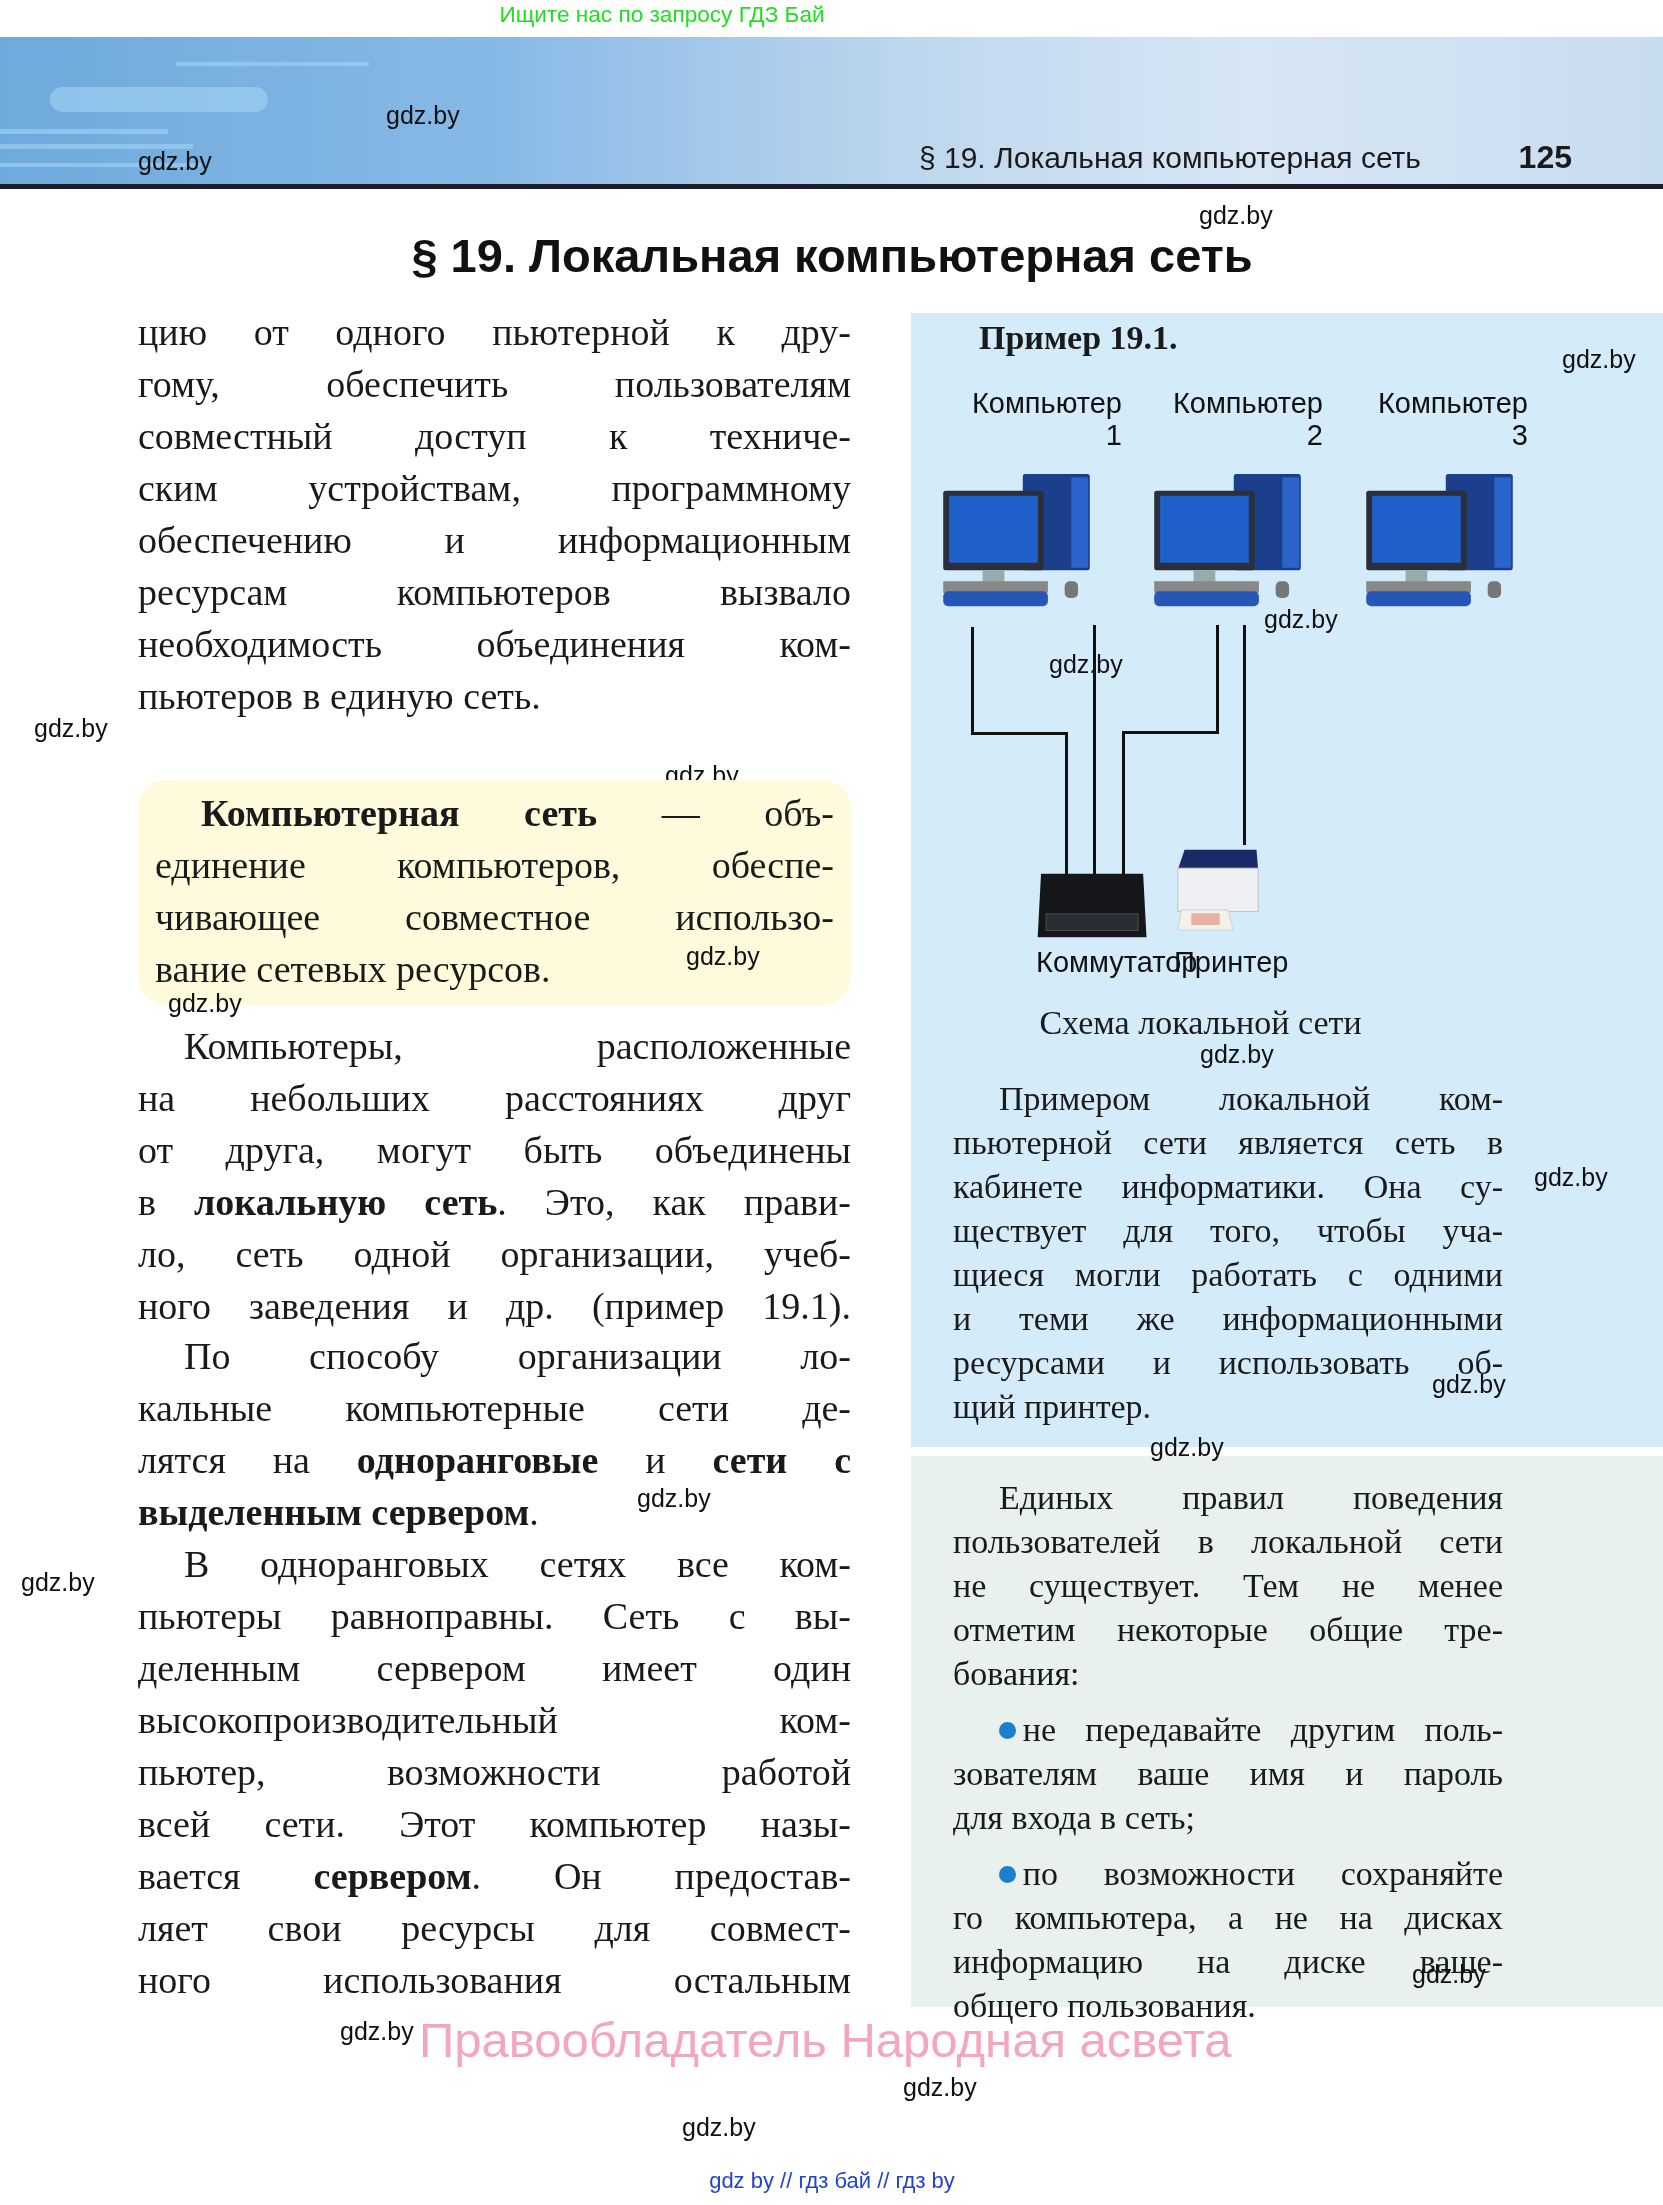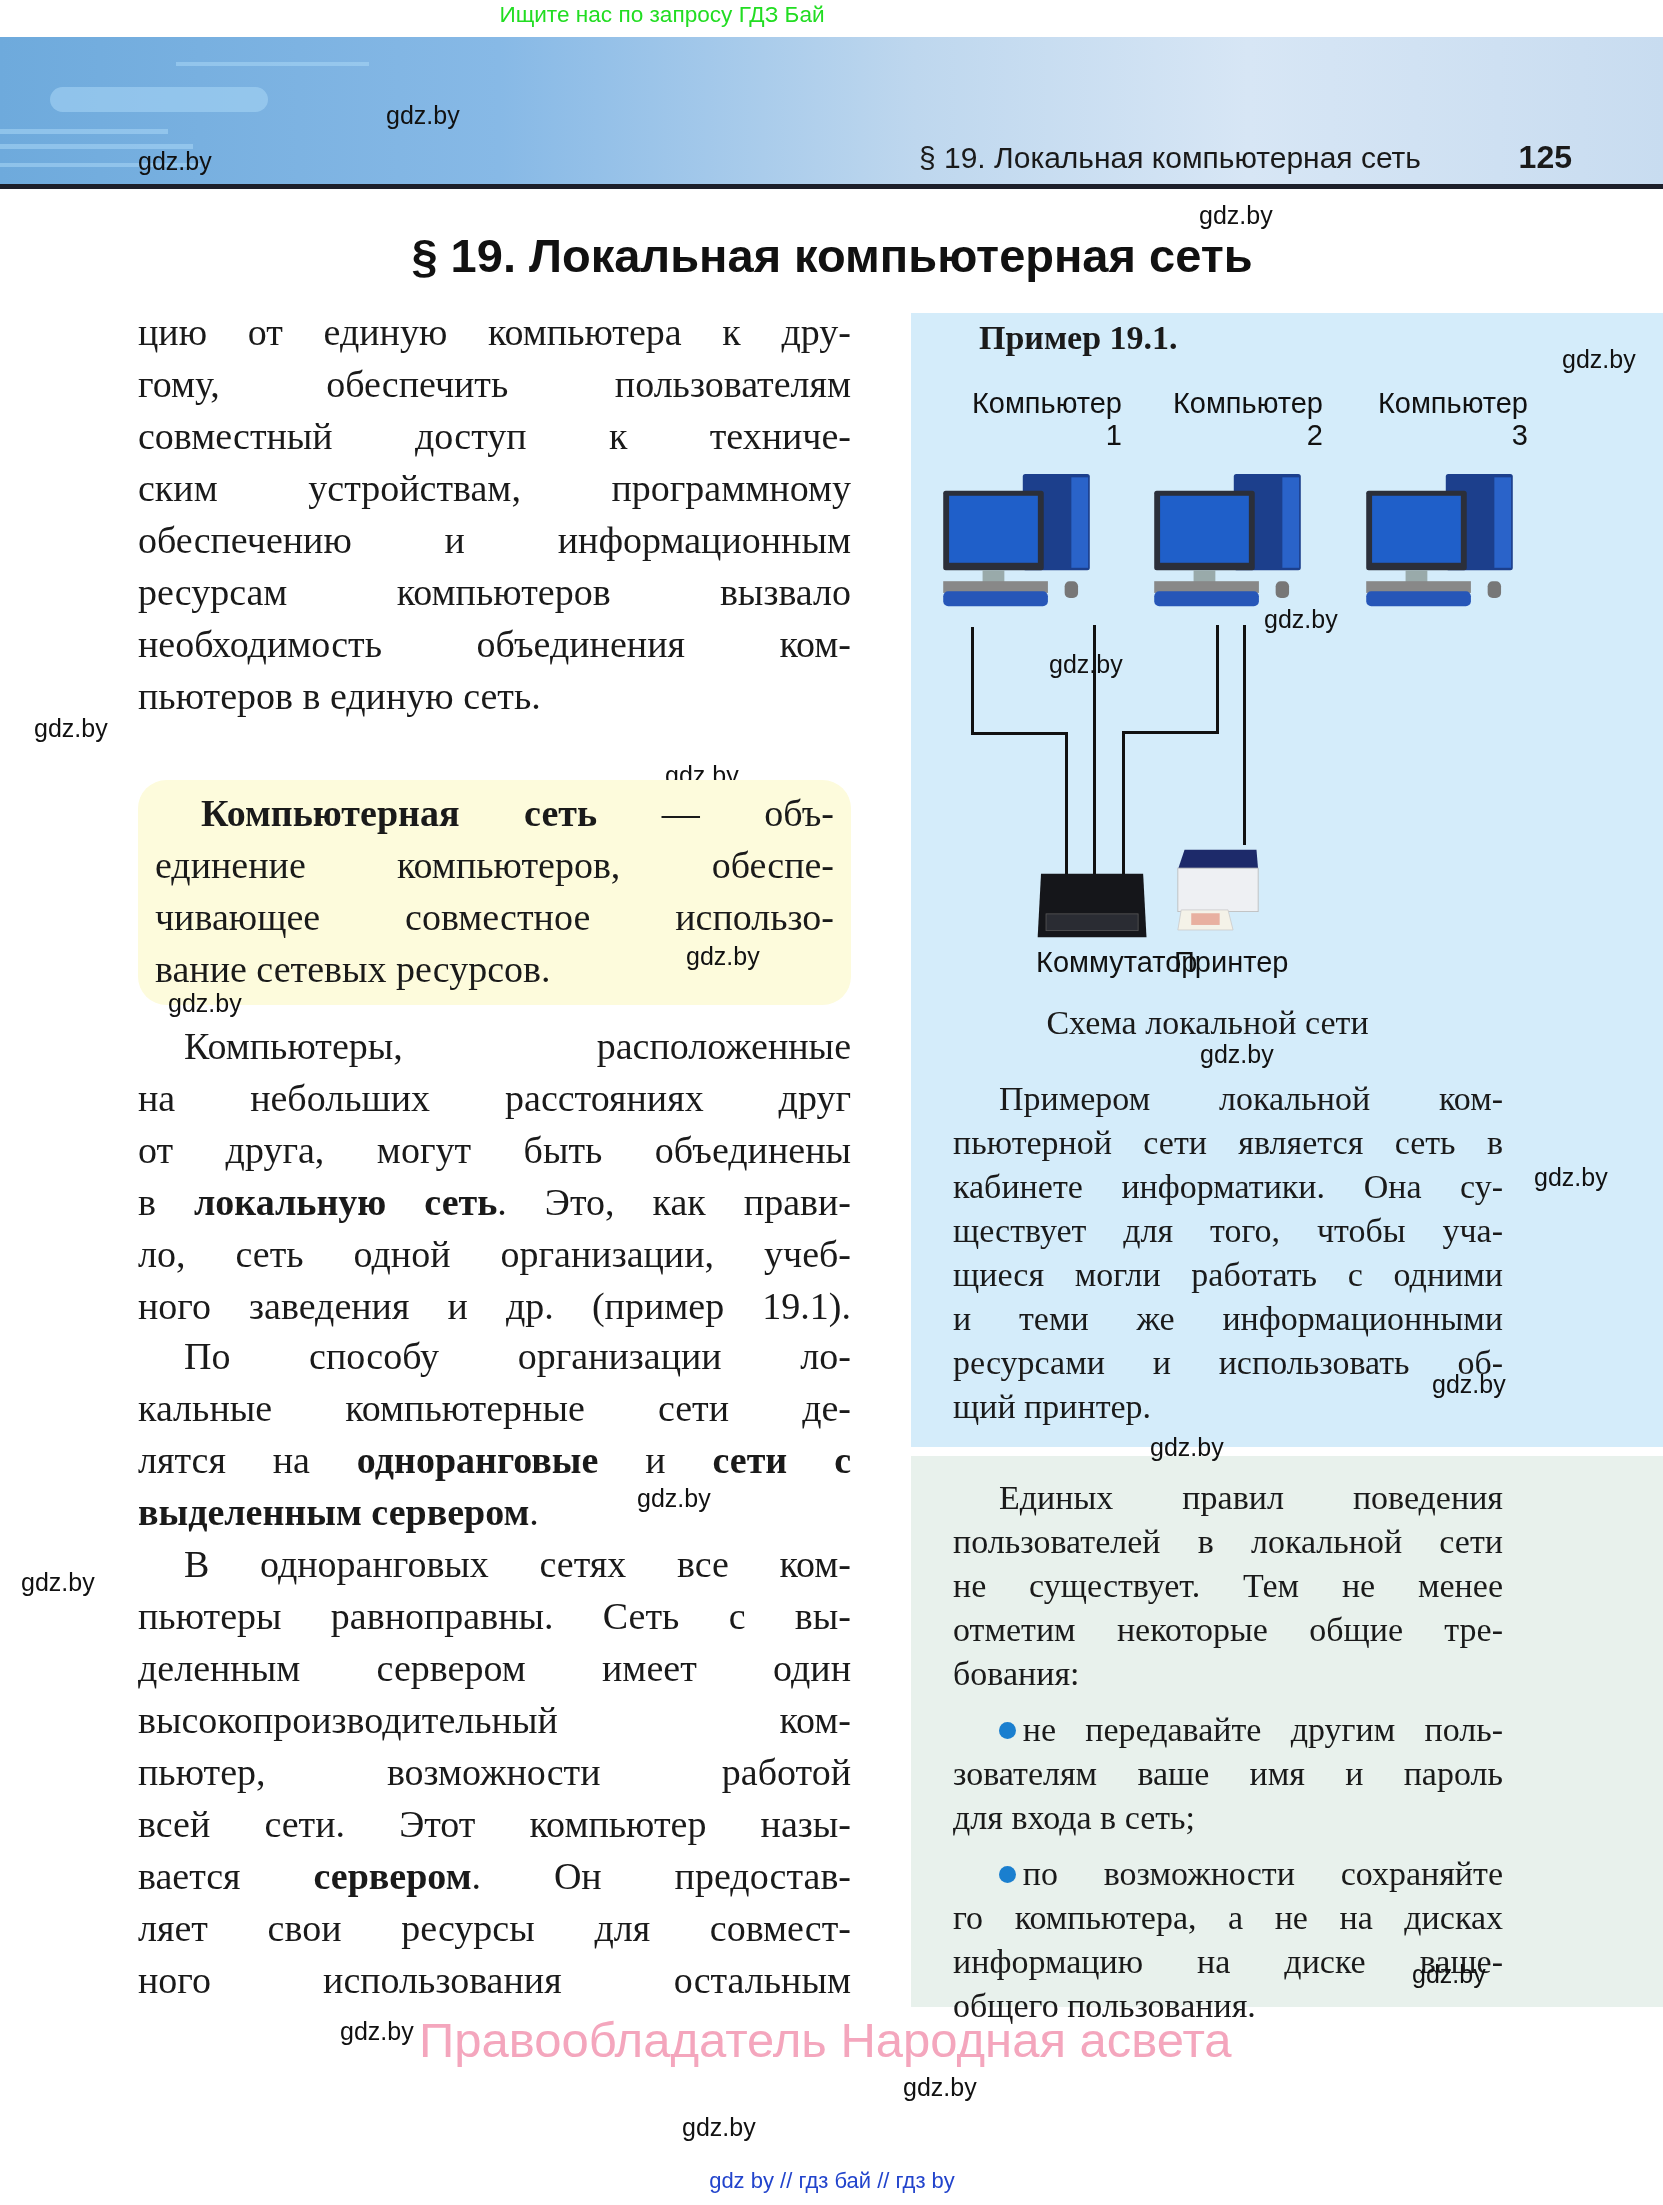--- a/index.html
+++ b/index.html
@@ -50,21 +50,21 @@
 <div class="wm" style="left:386px;top:101px;">gdz.by</div>
 <div class="wm" style="left:138px;top:147px;">gdz.by</div>
 <div class="running-head">§ 19. Локальная компьютерная сеть</div>
 <div class="page-num">125</div>
 
 <div class="wm" style="left:1199px;top:201px;">gdz.by</div>
 <div class="title">§ 19. Локальная компьютерная сеть</div>
 
 <div class="col-left" style="top:306px;">
   <p class="para">
-    <span class="ln">цию от единую компьютера к дру-</span>
+    <span class="ln">цию от одного пьютерной к дру-</span>
     <span class="ln">гому, обеспечить пользователям</span>
     <span class="ln">совместный доступ к техниче-</span>
     <span class="ln">ским устройствам, программному</span>
     <span class="ln">обеспечению и информационным</span>
     <span class="ln">ресурсам компьютеров вызвало</span>
     <span class="ln">необходимость объединения ком-</span>
     <span class="ln last">пьютеров в единую сеть.</span>
   </p>
 </div>
 <div class="wm" style="left:34px;top:714px;">gdz.by</div>
@@ -186,21 +186,21 @@
 <svg class="abs" style="left:1176px;top:843px;" width="84" height="92" viewBox="0 0 100 110">
   <polygon points="10,8 96,8 98,32 2,32" fill="#1d2a6a"></polygon>
   <rect x="2" y="30" width="96" height="52" fill="#eef0f3" stroke="#bbb"></rect>
   <polygon points="6,80 62,80 68,104 2,104" fill="#f4f2e8" stroke="#ccc"></polygon>
   <rect x="18" y="84" width="34" height="14" fill="#e8b0a0"></rect>
 </svg>
 
 <div class="label" style="left:1036px;top:946px;width:134px;">Коммутатор</div>
 <div class="label" style="left:1174px;top:946px;width:102px;">Принтер</div>
 
-<div class="abs" style="left:911px;width:579px;top:1004px;text-align:center;font-size:34px;padding-left:7px;">Схема локальной сети</div>
+<div class="abs" style="left:911px;width:579px;top:1004px;text-align:center;font-size:34px;">Схема локальной сети</div>
 <div class="wm" style="left:1200px;top:1040px;">gdz.by</div>
 
 <div class="abs" style="left:941px;top:1065px;width:574px;">
   <p class="rpara para">
     <span class="ln indent">Примером локальной ком-</span>
     <span class="ln">пьютерной сети является сеть в</span>
     <span class="ln">кабинете информатики. Она су-</span>
     <span class="ln">ществует для того, чтобы уча-</span>
     <span class="ln">щиеся могли работать с одними</span>
     <span class="ln">и теми же информационными</span>

